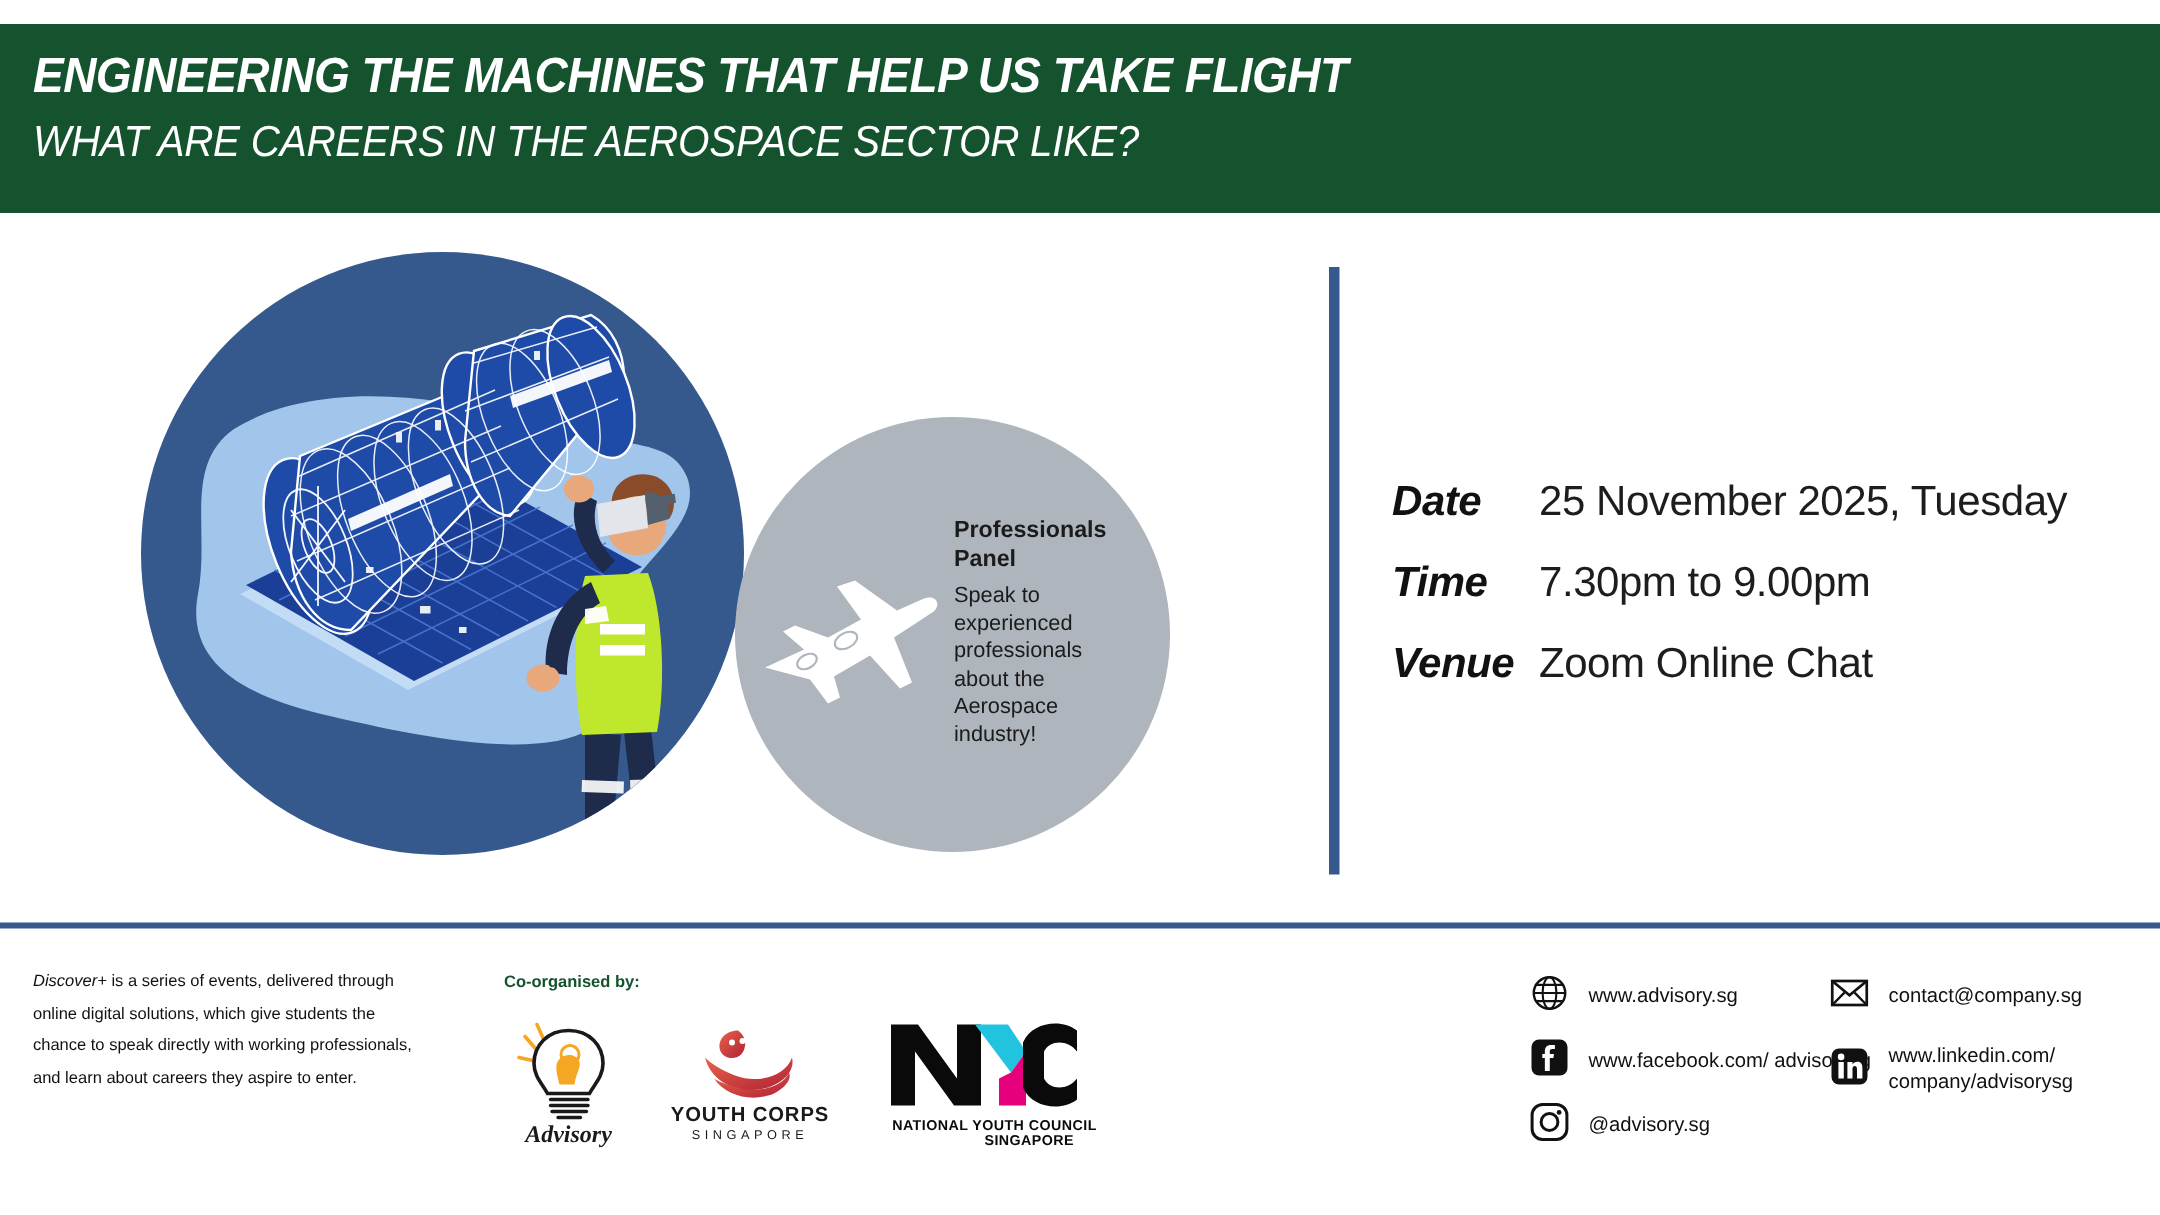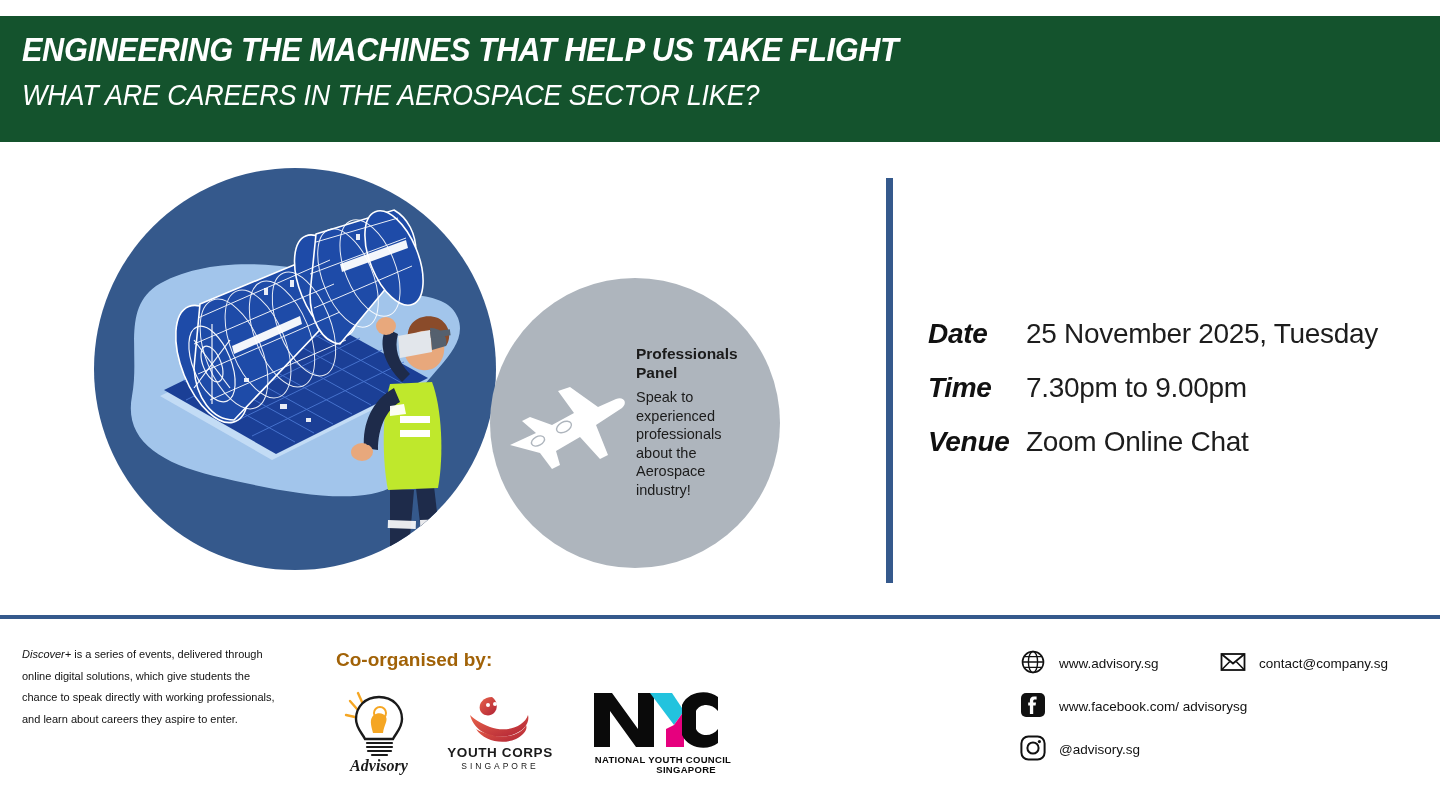--- a/index.html
+++ b/index.html
@@ -86,21 +86,21 @@
   .discover-title{
     font-size:14px; font-weight:bold; font-style:italic; color:#111; line-height:20px;
   }
   .discover-body{
     font-size:11px; font-weight:400; color:#111; line-height:21.6px; margin-top:2px;
   }
   .discover-body i{ font-style:italic; }
 
   
   .coorg{ position:absolute; left:336px; top:30px; }
-  .coorg-label{ font-size:19px; font-weight:bold; color:#a16207; }
+  .coorg-label{ font-size:11px; font-weight:bold; color:#14532d; }
   .logo-row{ display:flex; align-items:flex-end; gap:0; margin-top:14px; }
   .logo-advisory{ width:86px; height:90px; }
   .logo-youth{ width:120px; height:90px; margin-left:18px; }
   .logo-nyc{ width:150px; height:90px; margin-left:28px; }
 
   
   .contacts{ position:absolute; left:1020px; top:30px; width:420px; }
   .contact-col{ position:absolute; top:0; }
   .contact-col.c1{ left:0; }
   .contact-col.c2{ left:200px; }
@@ -375,15 +375,26 @@
 
     <div class="contact-col c2">
       <div class="contact-item">
         <svg class="contact-icon" viewBox="0 0 26 26">
           <rect x="1.5" y="5" width="23" height="16" fill="none" stroke="#111" stroke-width="1.8"></rect>
           <path d="M1.5 5 L 13 14.5 L 24.5 5" fill="none" stroke="#111" stroke-width="1.8"></path>
           <path d="M1.5 21 L 9.6 12.8 M24.5 21 L 16.4 12.8" fill="none" stroke="#111" stroke-width="1.6"></path>
         </svg>
         <div class="contact-text">contact@company.sg</div>
       </div>
+      <div class="contact-item">
+        <svg class="contact-icon" viewBox="0 0 26 26">
+          <rect x="1" y="1" width="24" height="24" rx="5" fill="#111"></rect>
+          <rect x="5.6" y="10" width="3.6" height="11" fill="#ffffff"></rect>
+          <circle cx="7.4" cy="6.6" r="2.2" fill="#ffffff"></circle>
+          <path d="M11.6 10 H 15 V 11.6 C 15.8 10.2, 17.4 9.6, 19 9.9
+                   C 21 10.3, 21.6 12, 21.6 14 V 21 H 18 V 14.8
+                   C 18 13.4, 17.5 12.6, 16.4 12.6 C 15.3 12.6, 15 13.6, 15 14.8 V 21 H 11.6 Z" fill="#ffffff"></path>
+        </svg>
+        <div class="contact-text">www.linkedin.com/ company/advisorysg</div>
+      </div>
     </div>
   </div>
 </div>
 
 </body></html>

